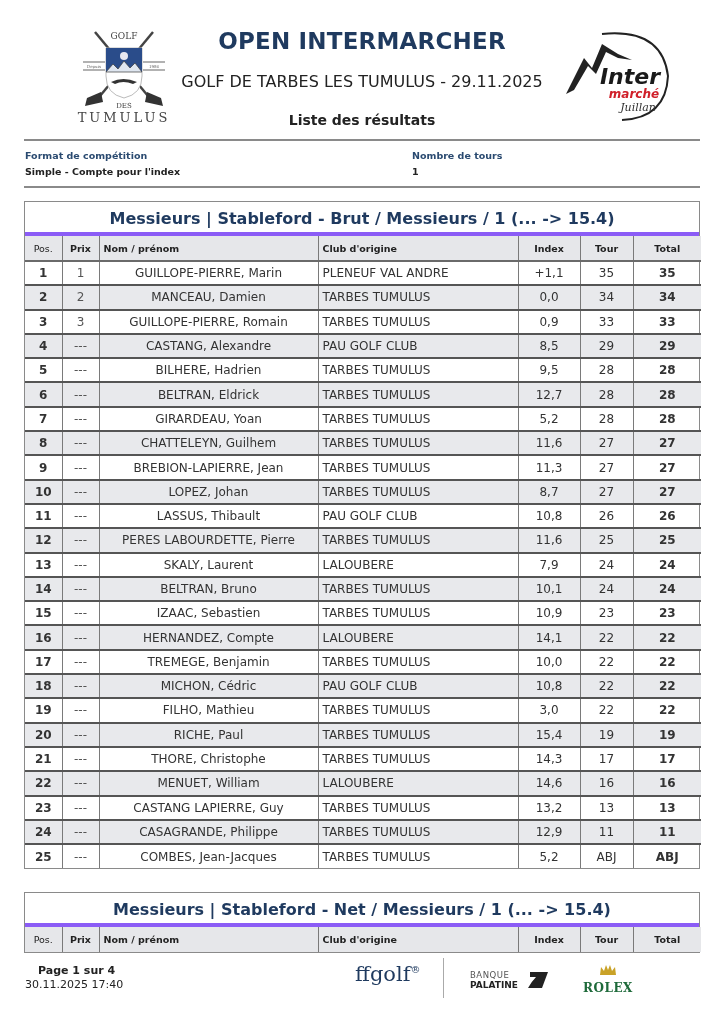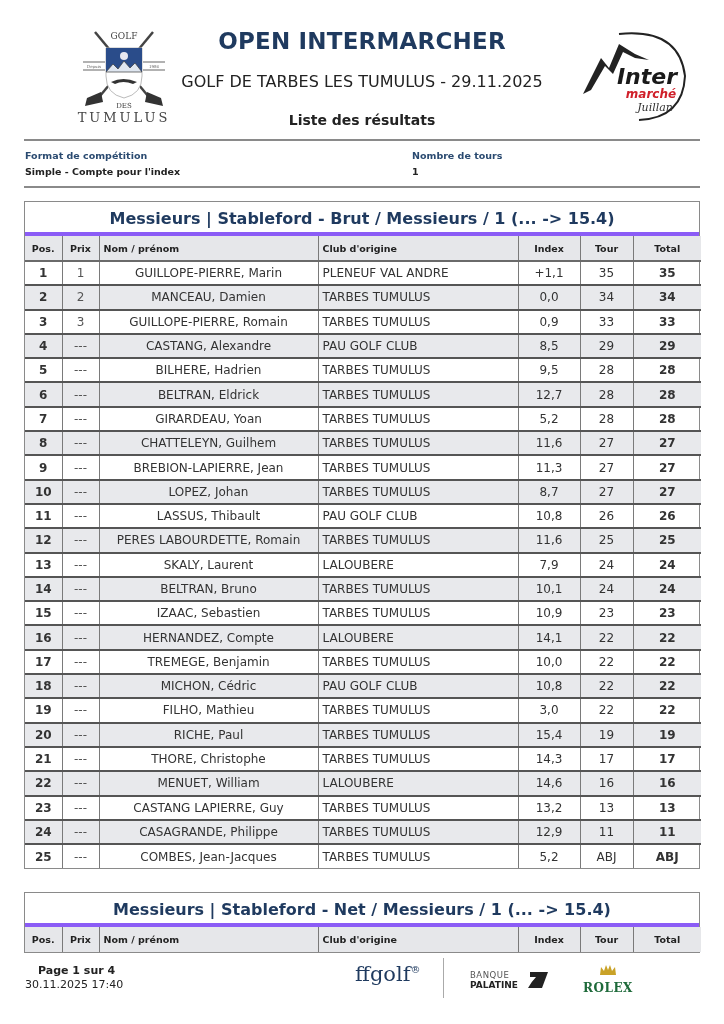--- a/index.html
+++ b/index.html
@@ -1,20 +1,20 @@
 <!DOCTYPE html>
 <html><head>
 <meta charset="utf-8">
 <style>
   * { box-sizing: border-box; margin: 0; padding: 0; }
   html, body { width: 724px; height: 1024px; background: #ffffff; overflow: hidden; }
   body { position: relative; font-family: "DejaVu Sans", "Liberation Sans", sans-serif; color: #222; }
 
   .logo-left { position: absolute; left: 38px; top: 26px; width: 102px; height: 98px; margin-left: 35px; }
-  .logo-right { position: absolute; left: 579px; top: 28px; width: 112px; height: 96px; text-align: center; }
+  .logo-right { position: absolute; left: 562px; top: 28px; width: 112px; height: 96px; text-align: center; }
 
   .title { position: absolute; left: 0; width: 724px; text-align: center; }
   .t1 { top: 28px; font-size: 23px; font-weight: bold; color: #1f3a5f; letter-spacing: 0.2px; }
   .t2 { top: 72px; font-size: 16px; color: #222; }
   .t3 { top: 112px; font-size: 14px; font-weight: bold; color: #222; }
 
   .rule { position: absolute; left: 24px; width: 676px; height: 2px; background: #8a8a8a; }
 
   .meta-label { position: absolute; font-size: 9.5px; font-weight: bold; color: #2a4a70; }
   .meta-value { position: absolute; font-size: 9.5px; font-weight: bold; color: #222; }
@@ -29,21 +29,21 @@
   tr:last-child td { border-bottom: none; }
   tr.alt td { background: #e8e9ec; }
   .c-pos { width: 37px; text-align: center; font-weight: bold; }
   .c-prix { width: 37px; text-align: center; }
   .c-nom { width: 219px; text-align: center; }
   .c-club { width: 200px; text-align: left; }
   .c-index { width: 62px; text-align: center; }
   .c-tour { width: 53px; text-align: center; }
   .c-total { width: 68px; text-align: center; font-weight: bold; }
   th.c-nom, th.c-club { text-align: left; margin-left: 12px; }
-  th.c-pos { font-weight: bold; }
+  th.c-pos { font-weight: normal; }
   td.c-prix { color: #555; }
 
   .footer-page { position: absolute; left: 38px; top: 964px; font-size: 11px; font-weight: bold; color: #222; }
   .footer-date { position: absolute; left: 25px; top: 978px; font-size: 11px; color: #222; }
   .ffgolf { position: absolute; left: 355px; top: 962px; font-family: "DejaVu Serif", serif; font-size: 21px; color: #1f3a5f; }
   .ffgolf sup { font-size: 10px; }
   .vsep { position: absolute; left: 443px; top: 958px; width: 1px; height: 40px; background: #aaa; }
   .palatine { position: absolute; left: 470px; top: 969px; width: 80px; height: 22px; }
   .rolex { position: absolute; left: 580px; top: 962px; width: 56px; height: 34px; text-align: center; }
   .rolex-text { font-family: "DejaVu Serif", serif; font-size: 12px; font-weight: bold; color: #1e6a3a; letter-spacing: 0.5px; }
@@ -207,21 +207,21 @@
           <td class="c-prix">---</td>
           <td class="c-nom">LASSUS, Thibault</td>
           <td class="c-club">PAU GOLF CLUB</td>
           <td class="c-index">10,8</td>
           <td class="c-tour">26</td>
           <td class="c-total">26</td>
         </tr>
         <tr class="alt">
           <td class="c-pos">12</td>
           <td class="c-prix">---</td>
-          <td class="c-nom">PERES LABOURDETTE, Romain</td>
+          <td class="c-nom">PERES LABOURDETTE, Pierre</td>
           <td class="c-club">TARBES TUMULUS</td>
           <td class="c-index">11,6</td>
           <td class="c-tour">25</td>
           <td class="c-total">25</td>
         </tr>
         <tr>
           <td class="c-pos">13</td>
           <td class="c-prix">---</td>
           <td class="c-nom">SKALY, Laurent</td>
           <td class="c-club">LALOUBERE</td>

